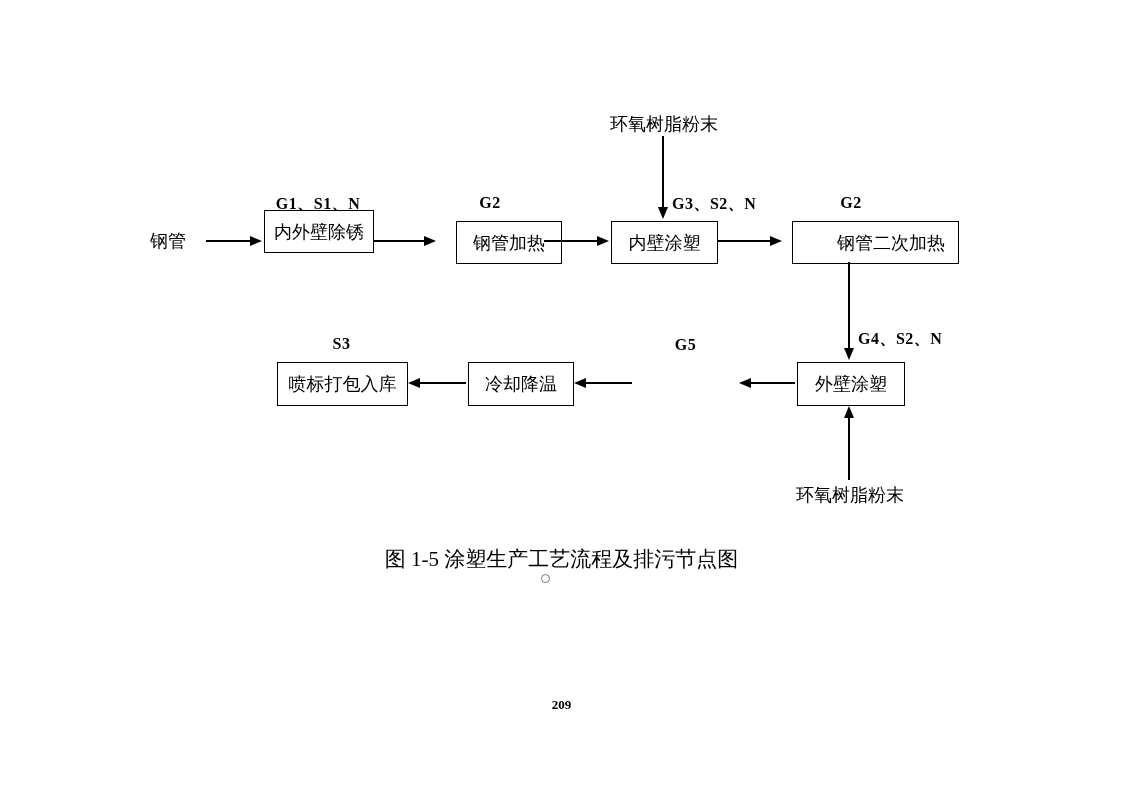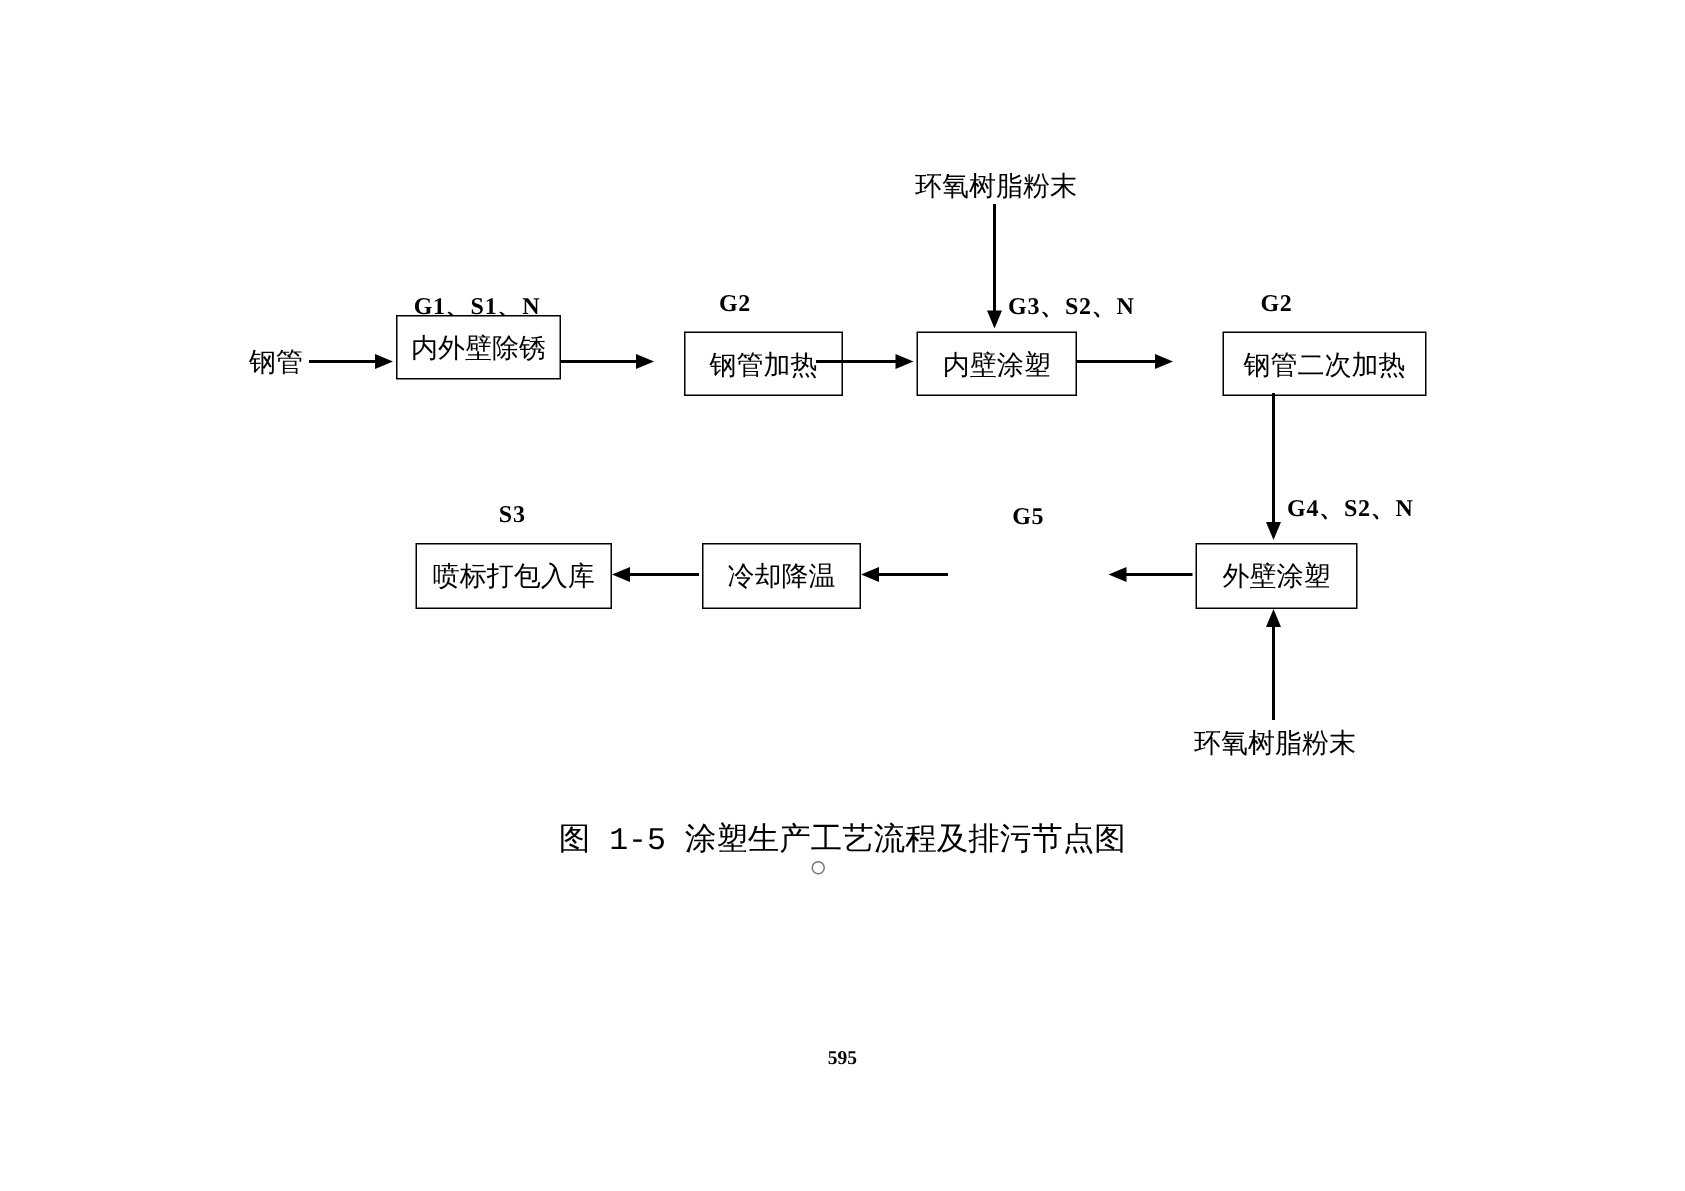--- a/index.html
+++ b/index.html
@@ -79,26 +79,26 @@
   <div class="lbl center" style="left:596px; top:112px; width:136px;">环氧树脂粉末</div>
 
   <div class="vline" style="left:662px; top:136px; height:73px;"></div>
   <div class="ah d" style="left:658px; top:207px;"></div>
 
   <div class="tag center" style="left:264px; top:194px; width:108px;">G1、S1、N</div>
   <div class="tag center" style="left:438px; top:194px; width:104px;">G2</div>
   <div class="tag" style="left:672px; top:194px;text-align:right;">G3、S2、N</div>
   <div class="tag center" style="left:784px; top:194px; width:134px;">G2</div>
 
-  <div class="lbl" style="left:166px; top:229px;">钢管</div>
+  <div class="lbl" style="left:150px; top:229px;">钢管</div>
 
   <div class="box" style="left:264px; top:210px; width:108px; height:41px;">内外壁除锈</div>
   <div class="box" style="left:456px; top:221px; width:104px; height:41px;">钢管加热</div>
   <div class="box" style="left:611px; top:221px; width:105px; height:41px;">内壁涂塑</div>
-  <div class="box" style="left:815px; top:221px; width:134px; height:41px;">钢管二次加热</div>
+  <div class="box" style="left:792px; top:221px; width:134px; height:41px;padding-left:31px;">钢管二次加热</div>
 
   <div class="hline" style="left:206px; top:240px; width:45px;"></div>
   <div class="ah r" style="left:250px; top:236px;"></div>
 
   <div class="hline" style="left:374px; top:240px; width:51px;"></div>
   <div class="ah r" style="left:424px; top:236px;"></div>
 
   <div class="hline" style="left:544px; top:240px; width:54px;"></div>
   <div class="ah r" style="left:597px; top:236px;"></div>
 
@@ -124,19 +124,19 @@
   <div class="hline" style="left:586px; top:382px; width:46px;"></div>
 
   <div class="ah l" style="left:408px; top:378px;"></div>
   <div class="hline" style="left:420px; top:382px; width:46px;"></div>
 
   <div class="ah u" style="left:844px; top:406px;"></div>
   <div class="vline" style="left:848px; top:417px; height:63px;"></div>
 
   <div class="lbl center" style="left:781px; top:483px; width:138px;">环氧树脂粉末</div>
 
-  <div class="caption" style="top:545px;font-family:Liberation Mono, monospace;">图 1-5 涂塑生产工艺流程及排污节点图</div>
+  <div class="caption" style="top:545px;">图 1-5 涂塑生产工艺流程及排污节点图</div>
 
   <div class="tiny-circle" style="left:541px; top:574px;"></div>
 
-  <div class="pageno" style="top:697px;">595</div>
+  <div class="pageno" style="top:697px;">209</div>
 
 </div>
 
 </body></html>

